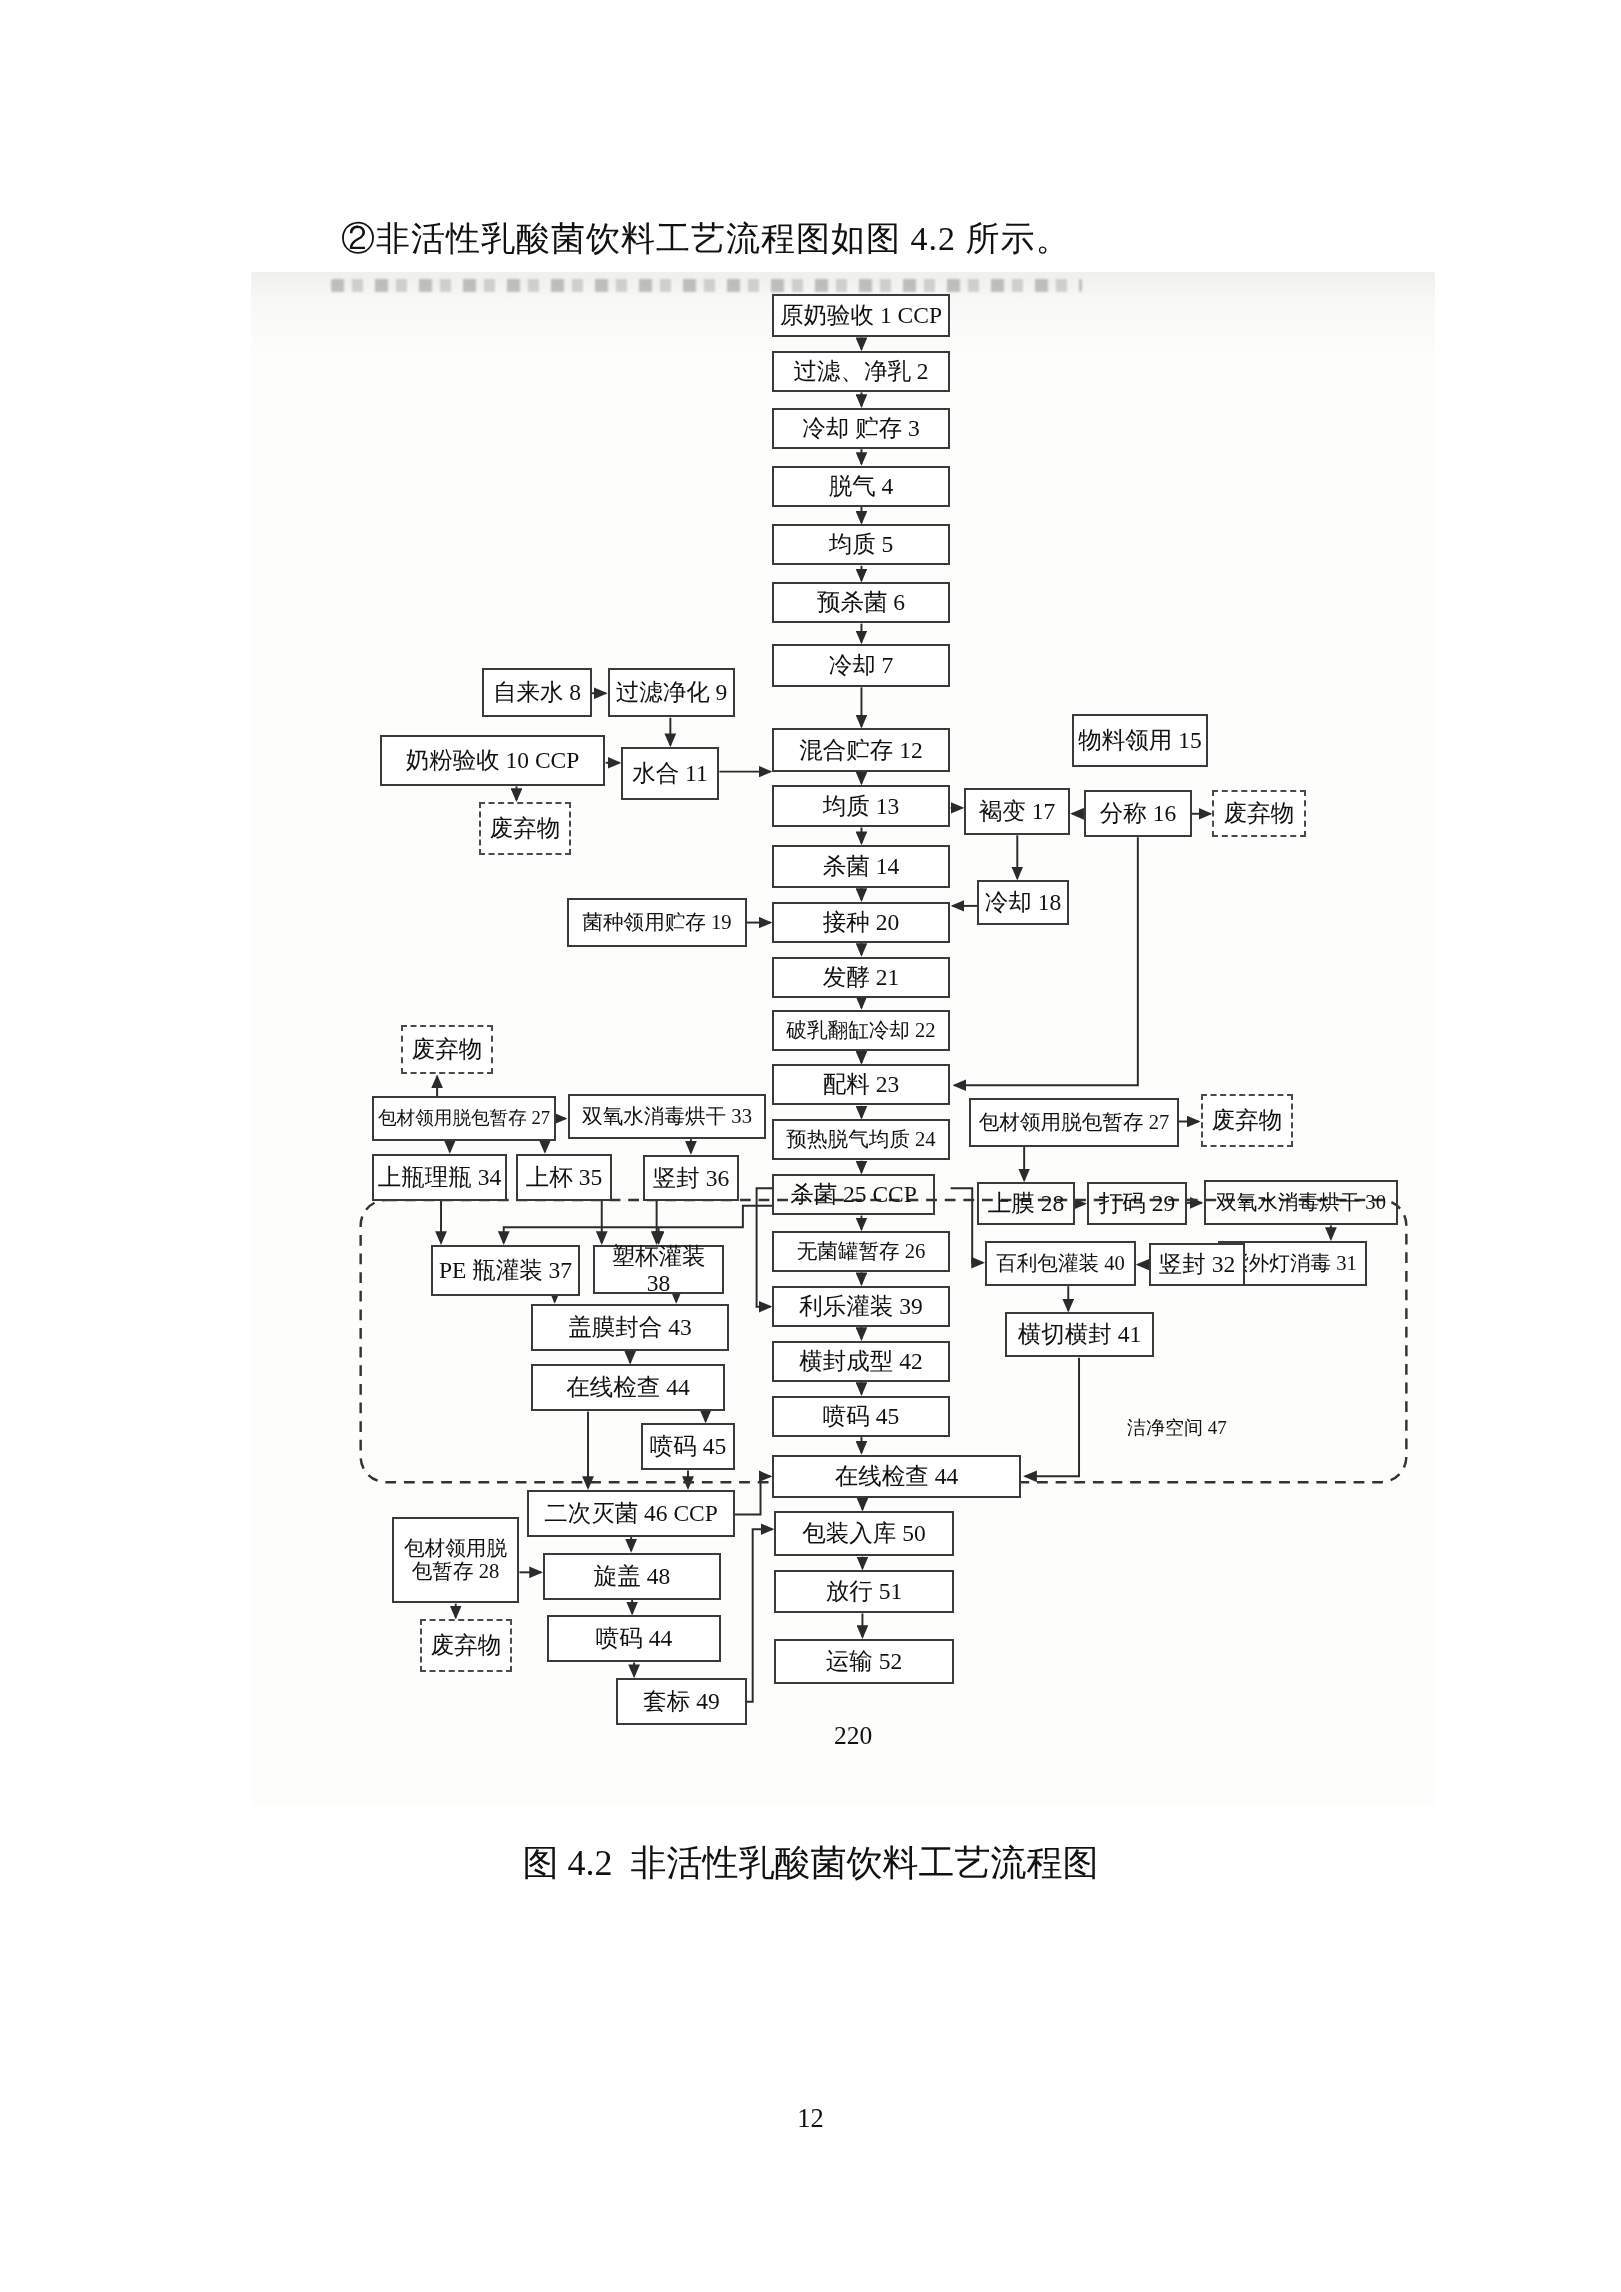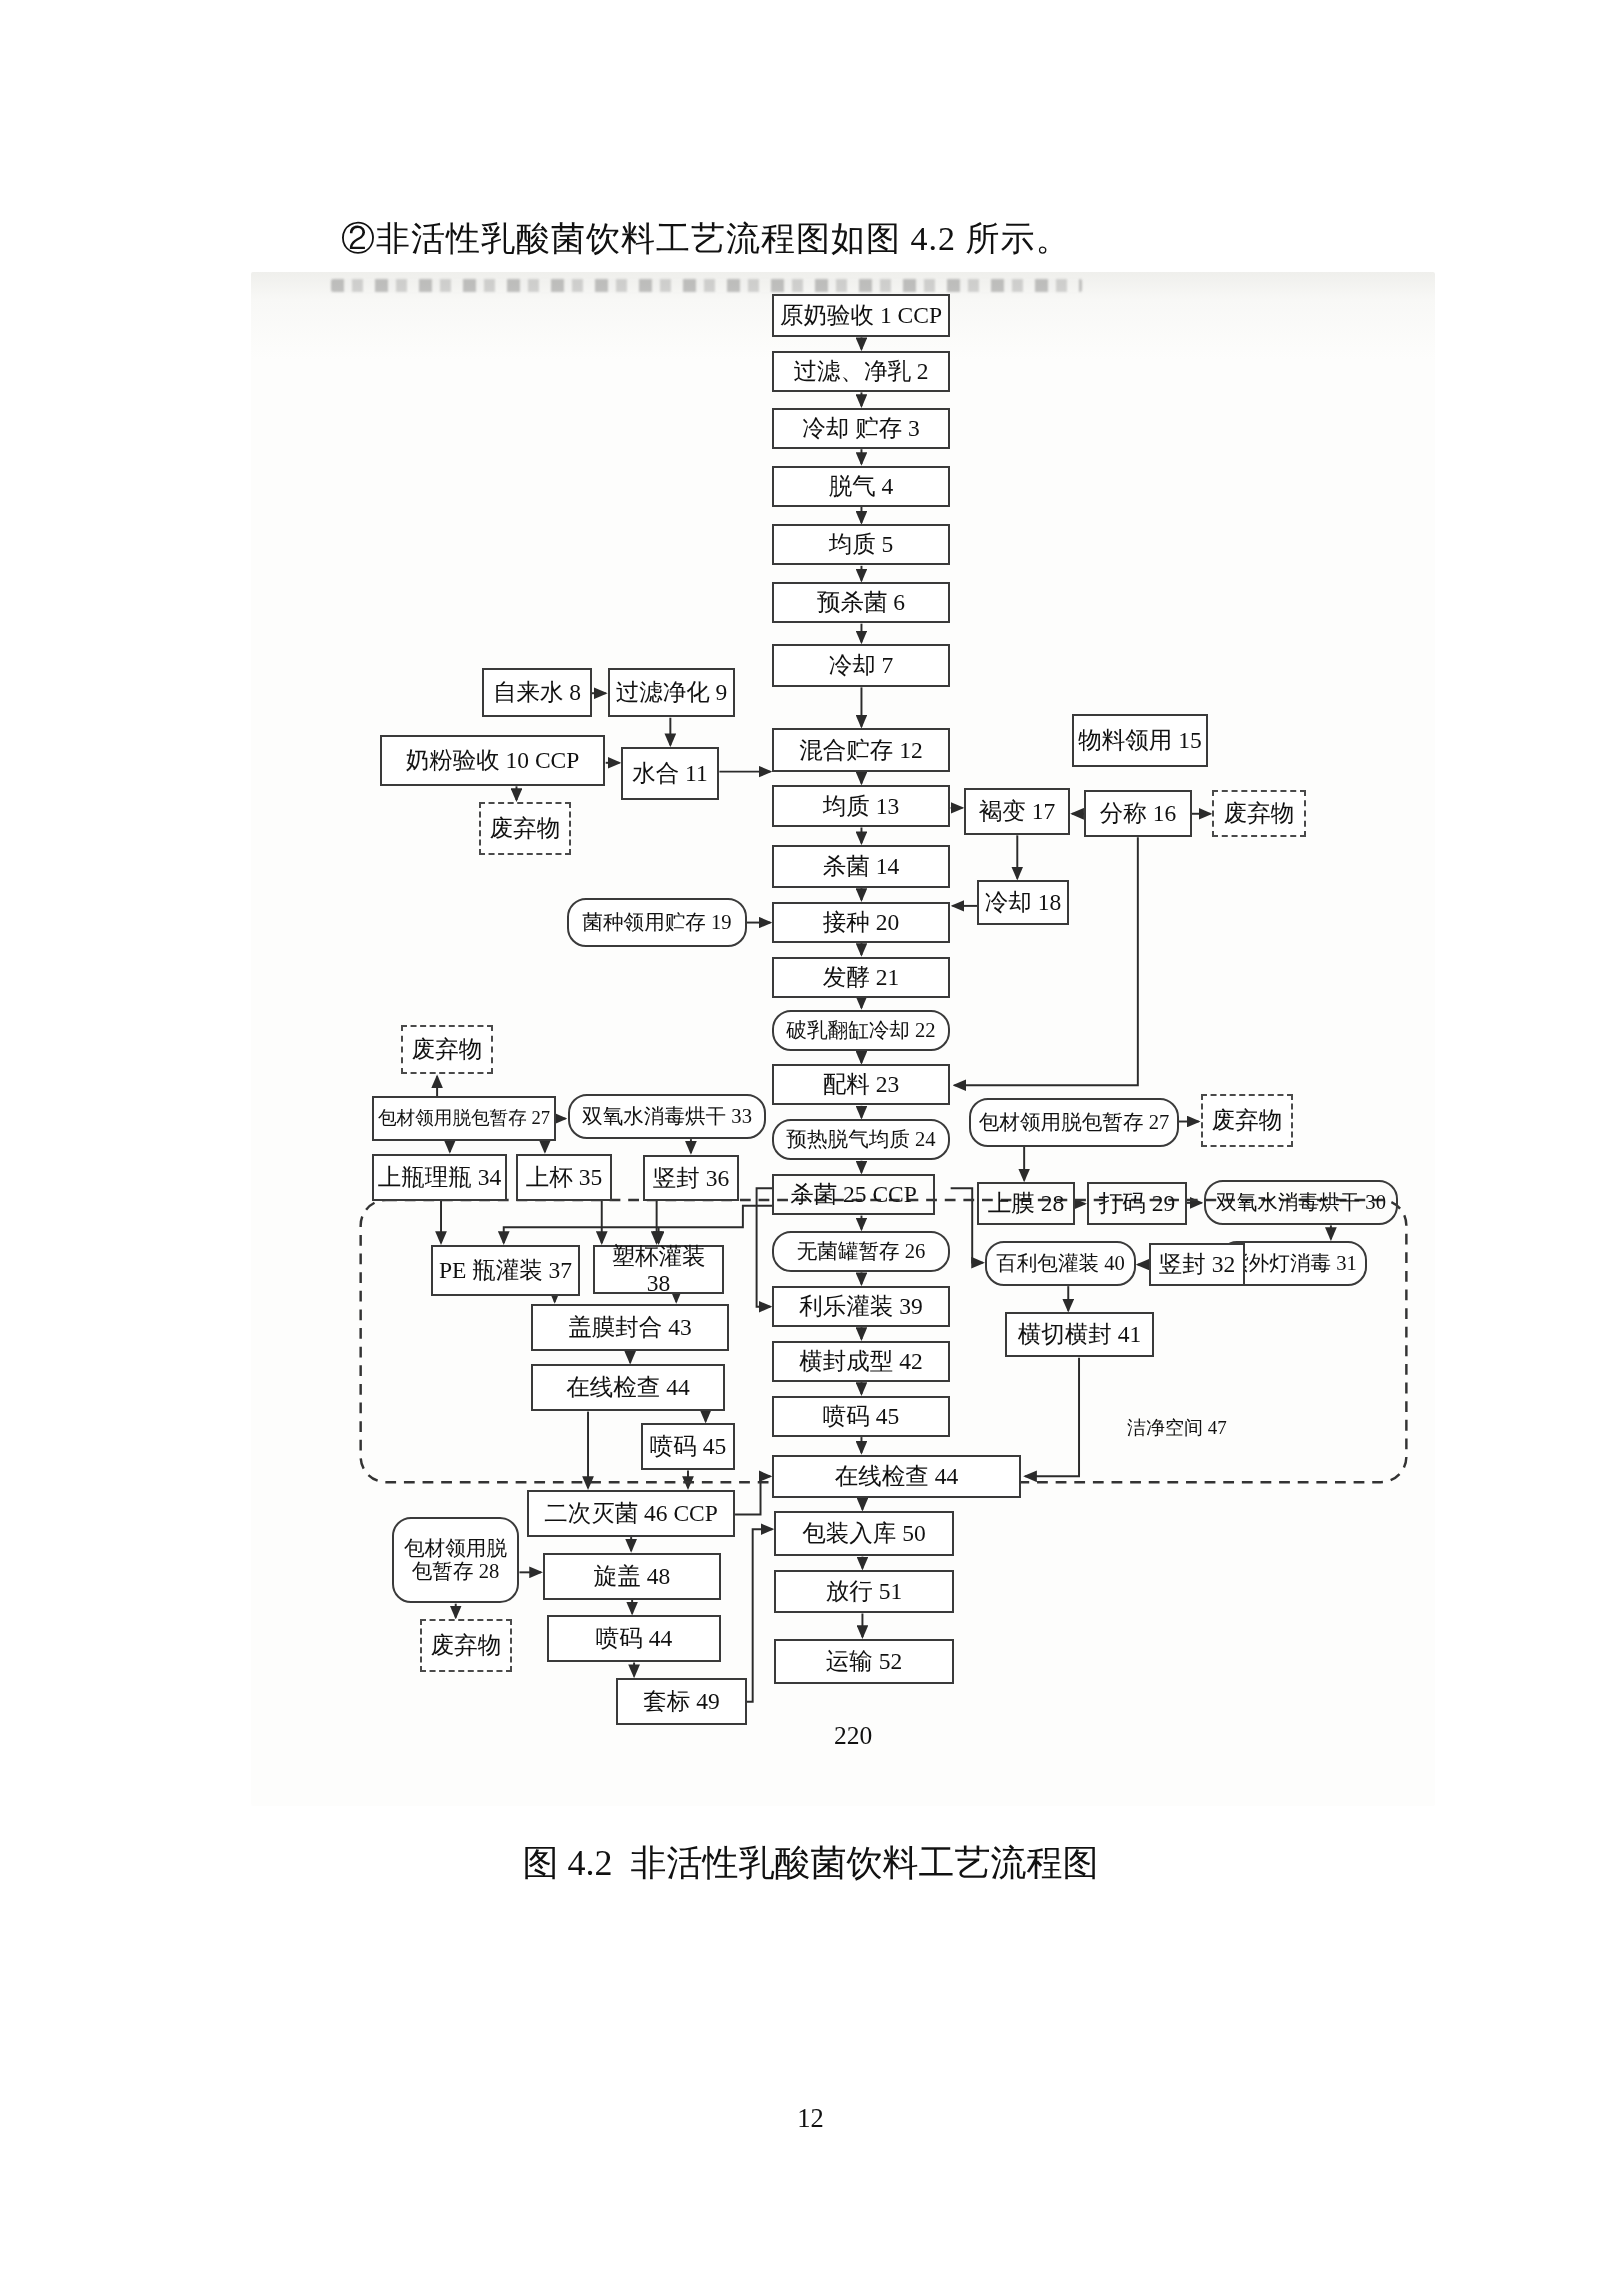--- a/index.html
+++ b/index.html
@@ -12,21 +12,21 @@
   .artifact{position:absolute;left:331px;top:279px;width:751px;height:12.7px;opacity:.6;
        background:repeating-linear-gradient(90deg,rgba(80,80,80,.55) 0 12.7px,rgba(210,210,210,.12) 12.7px 20.6px,rgba(110,110,110,.45) 20.6px 32px,rgba(235,235,235,.08) 32px 44px);
        filter:blur(1.1px);border-radius:2px;}
   .heading{position:absolute;left:321px;top:216px;font-size:34px;letter-spacing:1px;white-space:nowrap;margin-left:20px;}
   svg.connectors{position:absolute;left:0;top:0;z-index:1;pointer-events:none;}
   .node{position:absolute;z-index:2;border:2px solid #3a3a3a;background:#fff;
        display:flex;align-items:center;justify-content:center;text-align:center;
        font-size:23.5px;line-height:1.12;box-sizing:border-box;padding:1px 2.9px;}
   .node.dashed{border:2px dashed #4a4a4a;}
   .node.clear{background:transparent;}
-  .sm{font-size:20.6px;border-radius:19px;}
+  .sm{font-size:20.6px;}
   .xs{font-size:18.6px;}
   .cleanspace-label{position:absolute;left:1127px;top:1415px;z-index:2;font-size:19px;white-space:nowrap;}
   .stray{position:absolute;left:804px;top:1721px;width:98px;text-align:center;font-size:25.5px;z-index:2;}
   .caption{position:absolute;left:0;top:1839px;width:1621px;text-align:center;font-size:36px;z-index:2;white-space:nowrap;}
   .caption .pre{margin-right:18px;}
   .pageno{position:absolute;left:0;top:2103px;width:1621px;text-align:center;font-size:26.5px;}
 </style>
 </head>
 <body>
 

